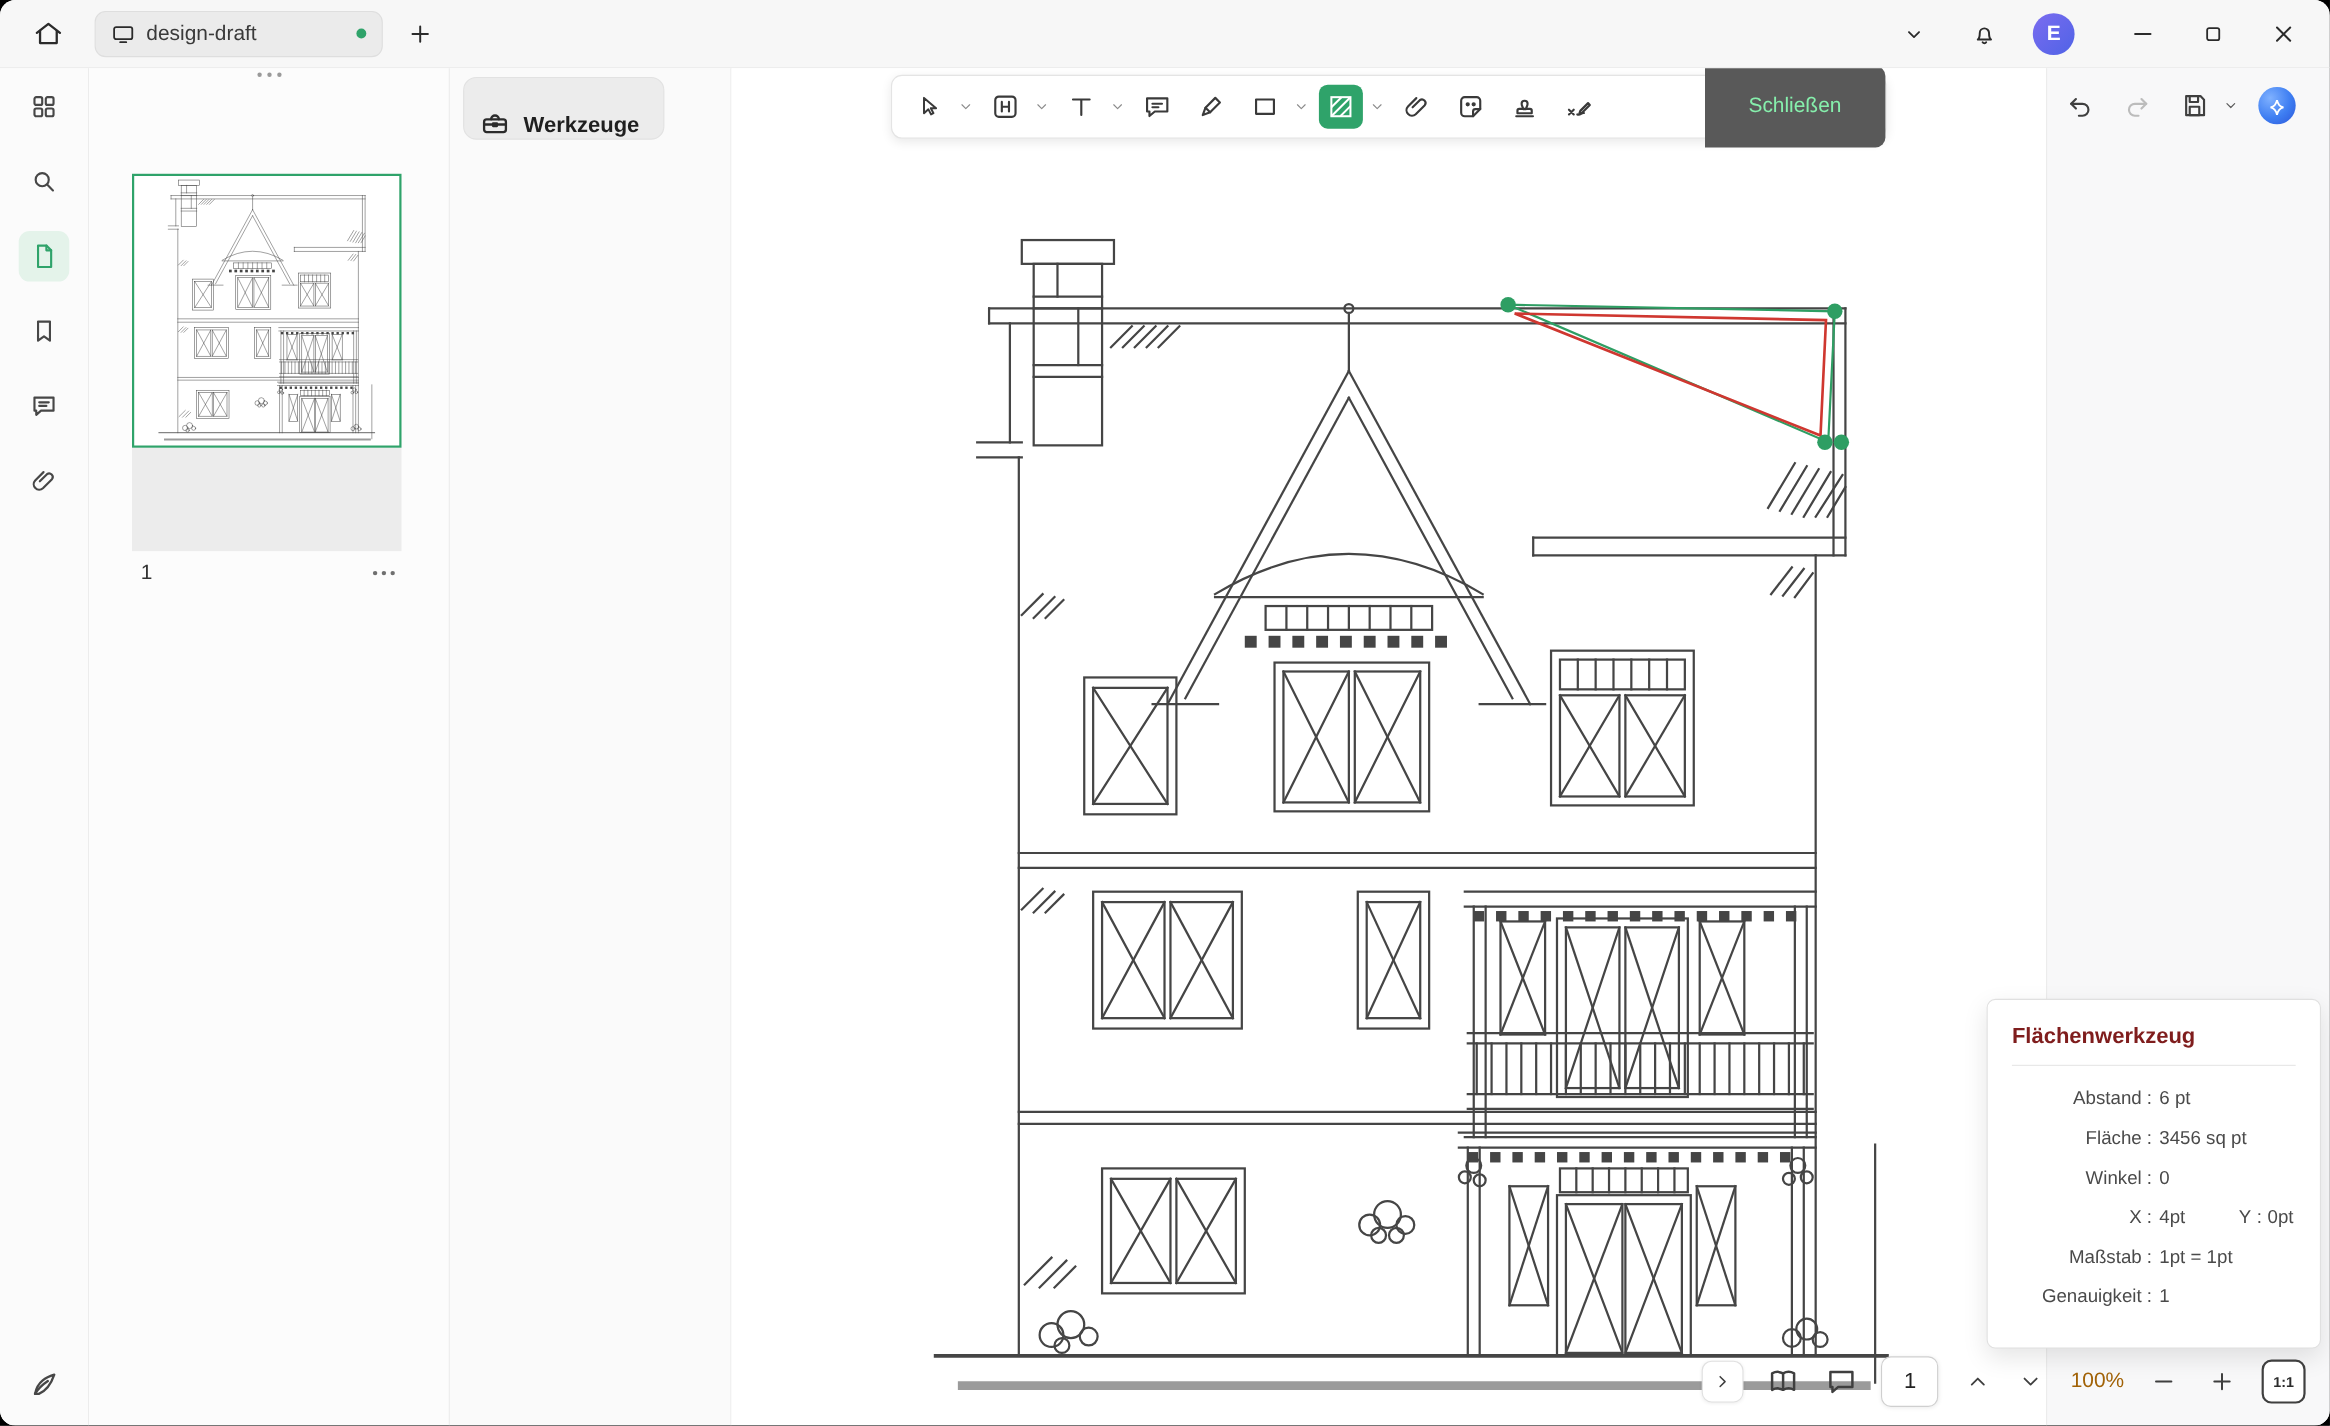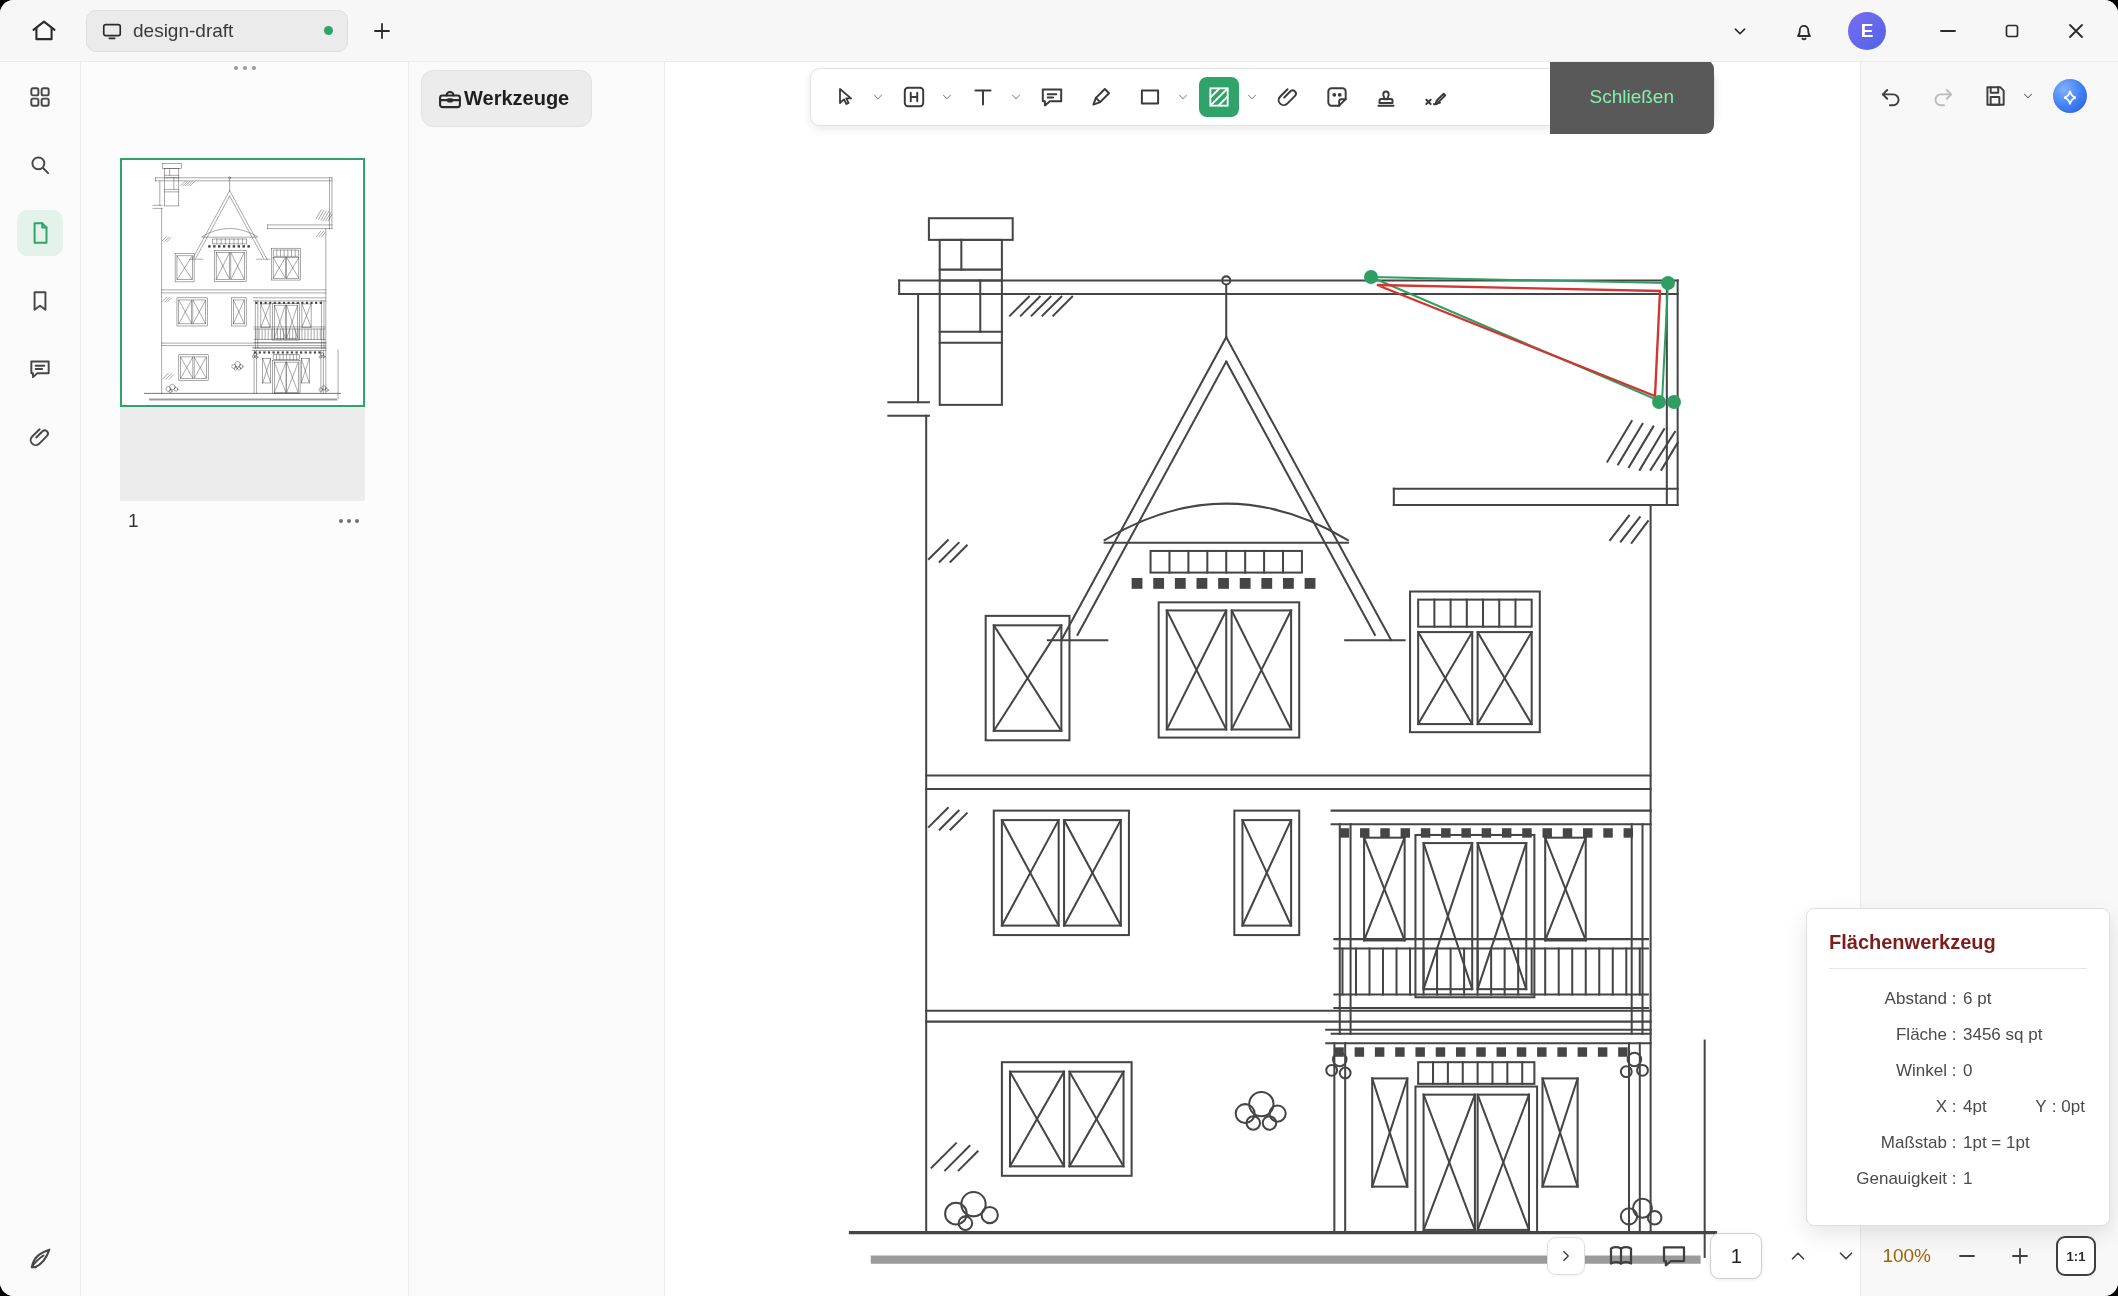--- a/index.html
+++ b/index.html
@@ -38,21 +38,21 @@
   .thumb-cell { position:absolute; left:39px; top:96px; width:245px; height:343px; background:#ececec; }
   .thumb-page { position:absolute; left:0; top:0; width:245px; height:249px; background:#fff; border:2px solid #2fa36a; overflow:hidden; }
   .thumb-meta { position:absolute; left:39px; top:448px; width:245px; display:flex; align-items:center; }
   .thumb-num { font-size:19px; color:#333; padding-left:8px; }
   .dots3 { margin-left:auto; margin-right:6px; display:flex; gap:4px; }
   .dots3 i { width:4px; height:4px; border-radius:50%; background:#6f6f6f; }
 
   
   .toolspanel { position:absolute; left:409px; top:62px; bottom:0; width:256px; background:#fafafa; border-right:1px solid #ececec; }
   .tools-btn { position:absolute; left:12px; top:8px; height:57px; padding:0 22px 0 14px; background:#ececec; border:1px solid #e2e2e2;
-               border-radius:12px; display:flex; align-items:center; }
+               border-radius:12px; display:flex; align-items:flex-end; gap:12px; }
   .tools-label { font-size:20px; font-weight:bold; color:#1f1f1f; }
 
   
   .canvas { position:absolute; left:665px; top:62px; right:258px; bottom:0; background:#fff; overflow:hidden; }
 
   
   .fl-toolbar { position:absolute; left:145px; top:6px; height:58px; width:905px; background:#fff; border:1px solid #e4e4e4;
                 border-radius:10px; box-shadow:0 3px 10px rgba(0,0,0,.09); display:flex; align-items:center; padding-left:14px; gap:9px; }
   .tool { width:40px; height:40px; display:flex; align-items:center; justify-content:center; border-radius:8px; color:#3a3a3a; }
   .tool.active { background:#2fa36a; color:#fff; }

